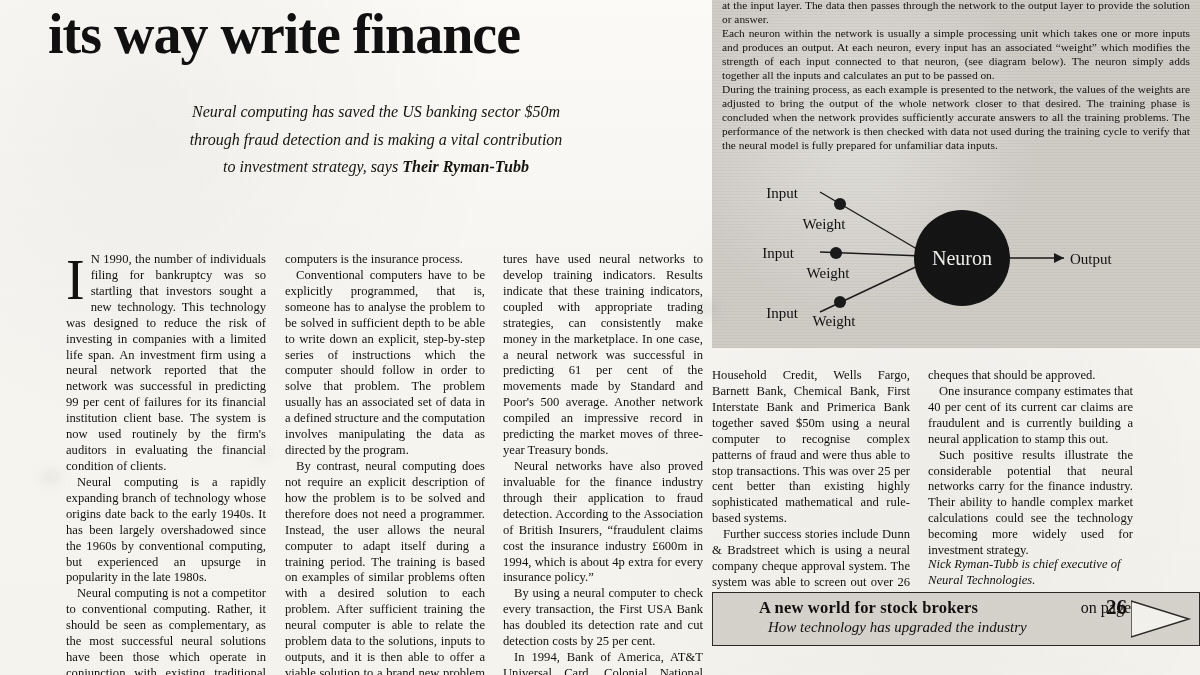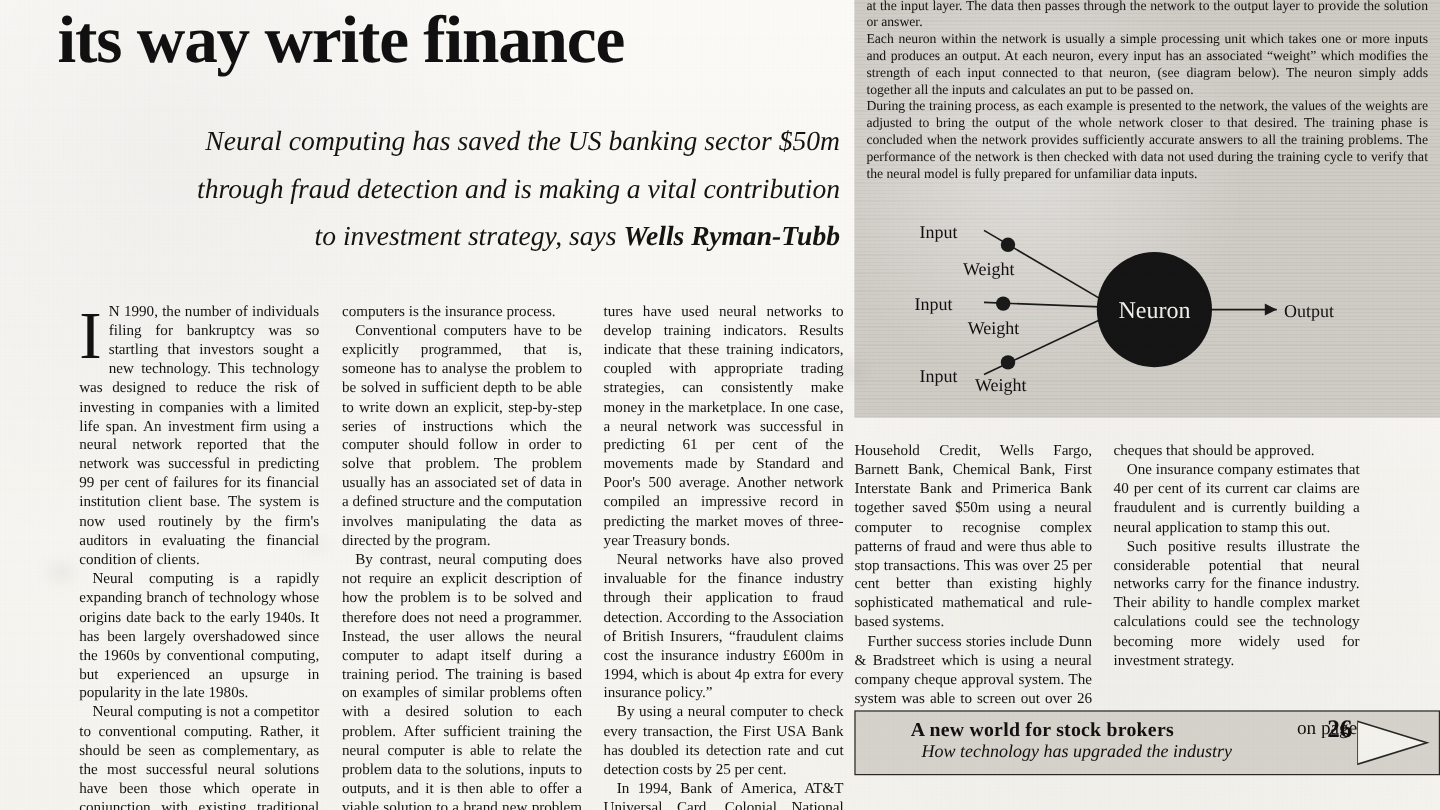--- a/index.html
+++ b/index.html
@@ -46,23 +46,23 @@
     line-height: 1.02;
     letter-spacing: -1px;
     color: #111;
   }
   .deck {
     position: absolute;
     left: 52px;
     top: 98px;
     width: 648px;
     font-style: italic;
-    font-size: 23px;
+    font-size: 16px;
     line-height: 1.72;
-    text-align: right;
+    text-align: center;
     color: #17150f;
   }
   .deck b { font-style: italic; font-weight: bold; }
 
   
   .col {
     position: absolute;
     top: 252px;
     width: 200px;
     font-size: 12.6px;
@@ -211,21 +211,21 @@
 <body>
 
 <div id="page">
 
   <div class="headline">its way write finance</div>
 
   <div class="deck">
     <div>Neural computing has saved the US banking sector $50m</div>
     <div>through fraud detection and is making a vital contribution</div>
     <div>
-      <span>to investment strategy, says </span><b>Wells Ryman-Tubb</b>
+      <span>to investment strategy, says </span><b>Their Ryman-Tubb</b>
     </div>
   </div>
 
   <div class="col" id="col1">
     <p class="first"><span class="dropcap">I</span><span>N 1990, the number of individuals filing for bankruptcy was so startling that investors sought a new technology. This technology was designed to reduce the risk of investing in companies with a limited life span. An investment firm using a neural network reported that the network was successful in predicting 99 per cent of failures for its financial institution client base. The system is now used routinely by the firm's auditors in evaluating the financial condition of clients.</span></p>
     <p>Neural computing is a rapidly expanding branch of technology whose origins date back to the early 1940s. It has been largely overshadowed since the 1960s by conventional computing, but experienced an upsurge in popularity in the late 1980s.</p>
     <p>Neural computing is not a competitor to conventional computing. Rather, it should be seen as complementary, as the most successful neural solutions have been those which operate in conjunction with existing traditional techniques.</p>
 
   </div>
 
@@ -247,20 +247,21 @@
     <p class="first">Household Credit, Wells Fargo, Barnett Bank, Chemical Bank, First Interstate Bank and Primerica Bank together saved $50m using a neural computer to recognise complex patterns of fraud and were thus able to stop transactions. This was over 25 per cent better than existing highly sophisticated mathematical and rule-based systems.</p>
     <p>Further success stories include Dunn &amp; Bradstreet which is using a neural company cheque approval system. The system was able to screen out over 26 per cent of bad cheques without rejecting those</p>
   </div>
 
   <div class="col" id="col5">
     <p class="first">cheques that should be approved.</p>
     <p>One insurance company estimates that 40 per cent of its current car claims are fraudulent and is currently building a neural application to stamp this out.</p>
     <p>Such positive results illustrate the considerable potential that neural networks carry for the finance industry. Their ability to handle complex market calculations could see the technology becoming more widely used for investment strategy.</p>
   </div>
 
+  <div class="byline-end">Nick Ryman-Tubb is chief executive of Neural Technologies.</div>
 
   <div class="sidebox">
     <div class="sidebox-text">
       <p>at the input layer. The data then passes through the network to the output layer to provide the solution or answer.</p>
       <p>Each neuron within the network is usually a simple processing unit which takes one or more inputs and produces an output. At each neuron, every input has an associated “weight” which modifies the strength of each input connected to that neuron, (see diagram below). The neuron simply adds together all the inputs and calculates an put to be passed on.</p>
       <p>During the training process, as each example is presented to the network, the values of the weights are adjusted to bring the output of the whole network closer to that desired. The training phase is concluded when the network provides sufficiently accurate answers to all the training problems. The performance of the network is then checked with data not used during the training cycle to verify that the neural model is fully prepared for unfamiliar data inputs.</p>
     </div>
 
     <div class="diagram">
       <svg width="488" height="174" viewBox="0 0 488 174" xmlns="http://www.w3.org/2000/svg">

